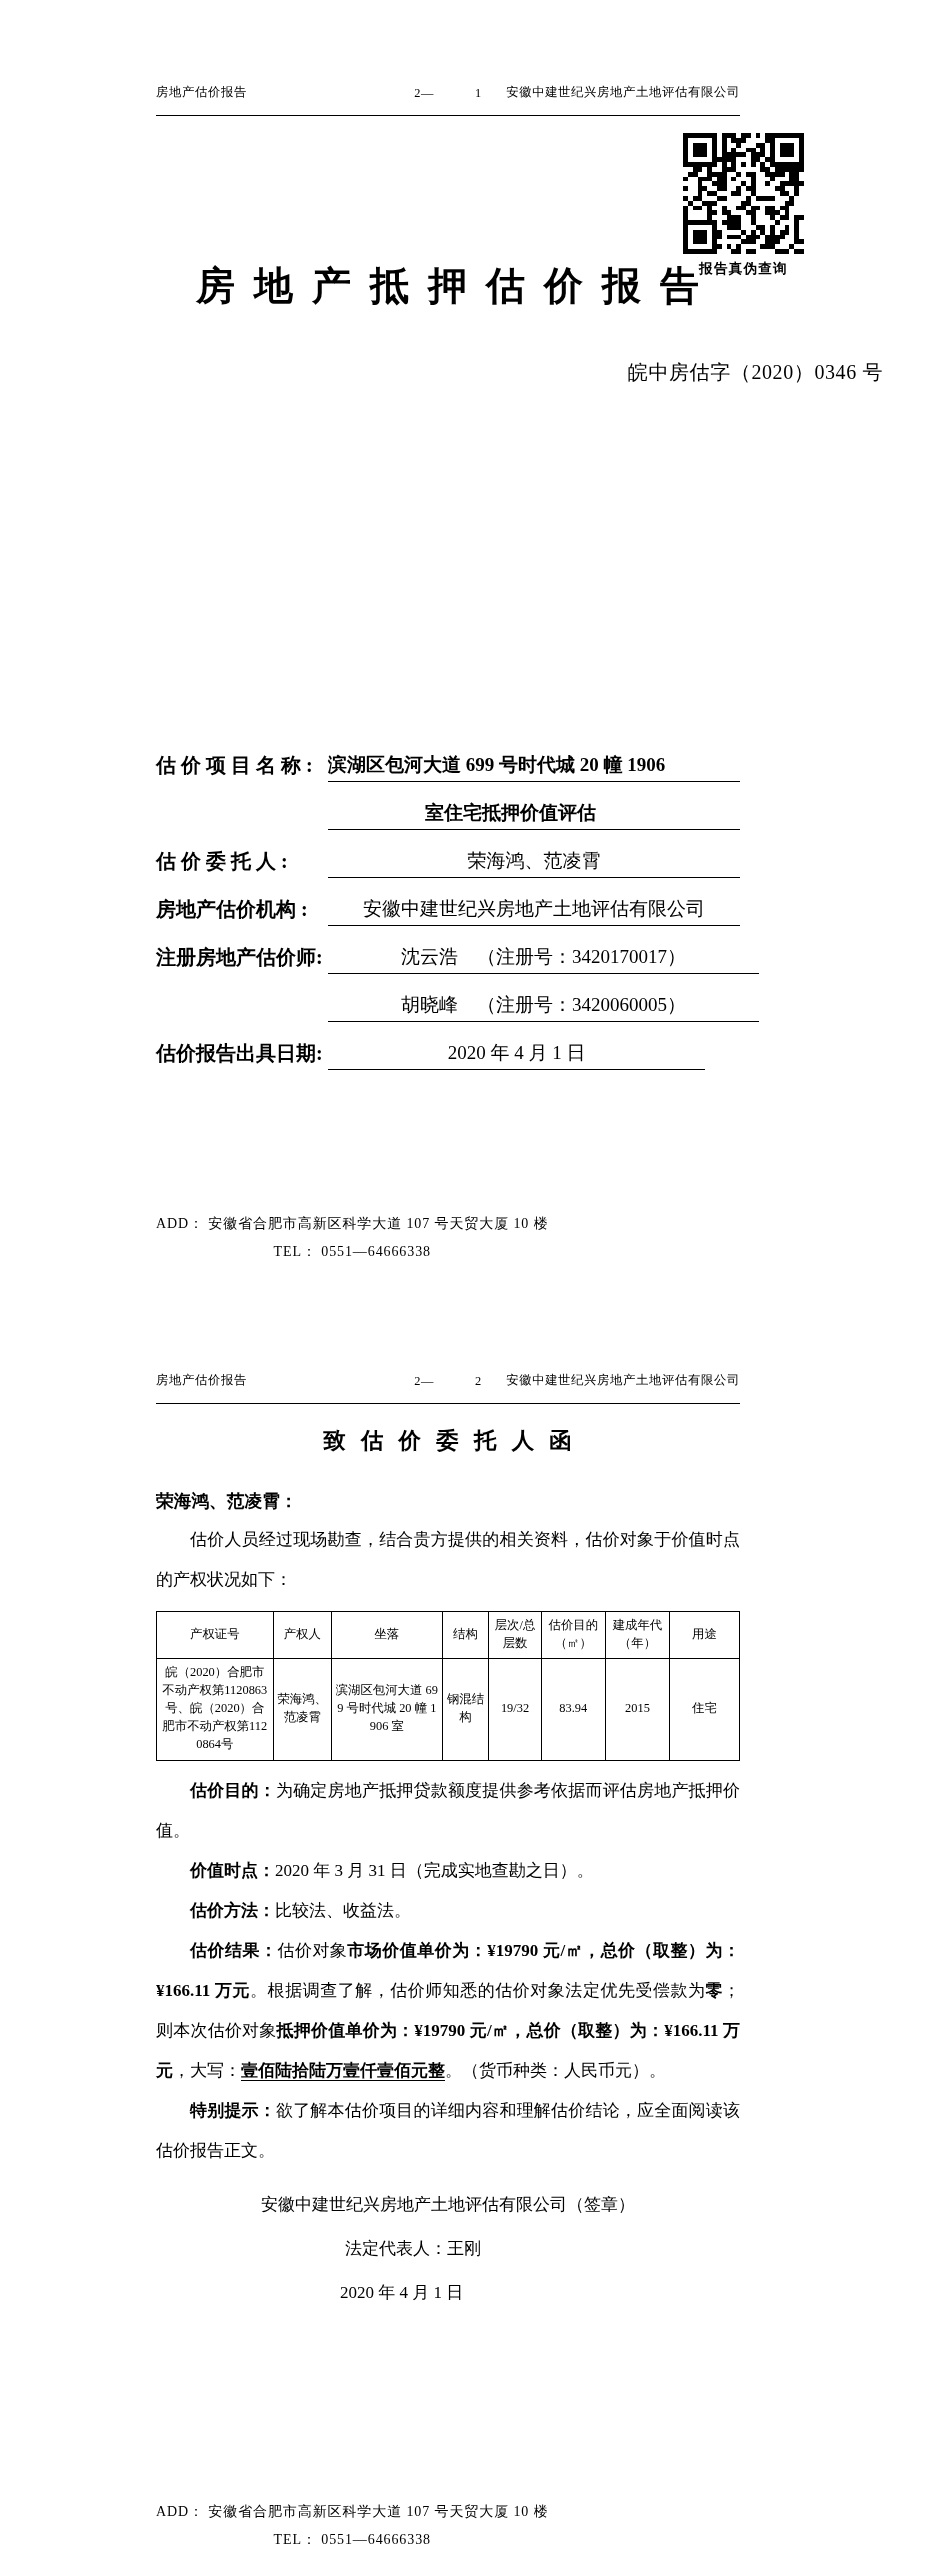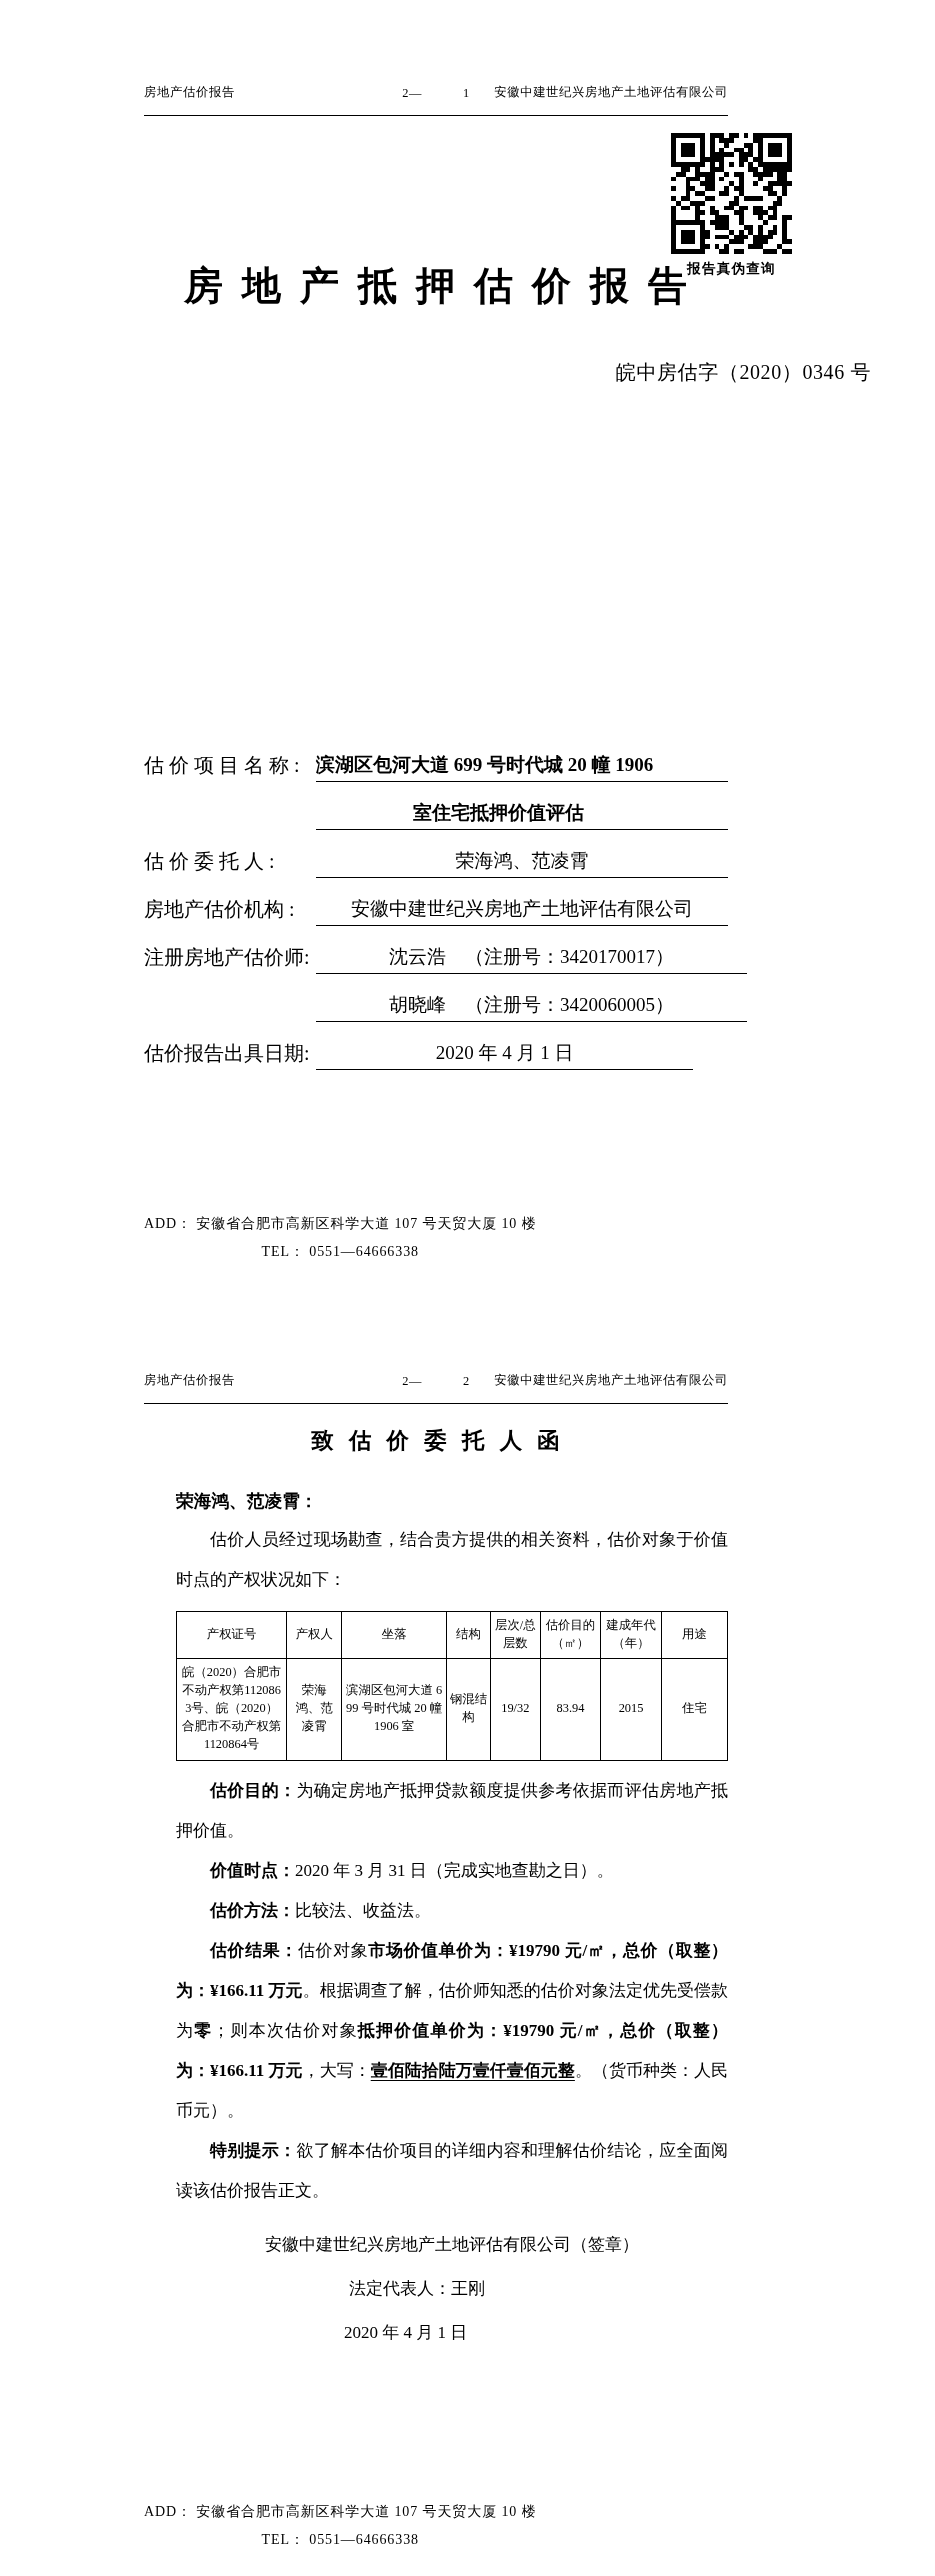--- a/index.html
+++ b/index.html
@@ -1,51 +1,51 @@
 <!DOCTYPE html>
 <html style="font-size:9.4px"><head>
 <meta charset="utf-8">
 <style>
   html,body{margin:0;padding:0;background:#ffffff;}
   .sheet{position:relative;width:936px;height:2576px;background:#ffffff;color:#000;
          font-family:"Liberation Serif","DejaVu Serif",serif;outline:0.6px solid #d6d6d6;overflow:hidden;}
-  .page{position:absolute;left:0;width:871px;height:1288px;}
+  .page{position:absolute;left:12px;width:871px;height:1288px;}
   #p1{top:0;} #p2{top:1288px;}
 
   .doc-header{position:absolute;top:84px;left:144px;right:143px;display:flex;align-items:flex-end;
               font-size:12.4px;letter-spacing:0.6px;border-bottom:1.2px solid #000;padding-bottom:14px;}
   .h-left{flex:1;text-align:left;}
   .h-center{flex:0 0 auto;}
   .h-right{flex:1;text-align:right;}
   .pg-num{display:inline-block;margin-left:41px;}
 
   .qr-wrap{position:absolute;top:133px;right:79px;width:121px;text-align:center;}
   .qr{display:block;width:121px;height:121px;background:#fff;}
   .qr-caption{margin-top:5.9px;font-size:13.6px;font-weight:bold;letter-spacing:1.2px;
               font-family:"Liberation Sans","DejaVu Sans",sans-serif;}
 
   .main-title{position:absolute;top:259px;left:0;width:100%;margin:0;text-align:center;
               font-size:39px;font-weight:bold;letter-spacing:19px;text-indent:19px;}
   .doc-number{position:absolute;top:359px;left:0;width:100%;text-align:right;font-size:20px;letter-spacing:0.6px;}
 
   .cover-form{position:absolute;top:734px;left:144px;right:143px;}
   .form-row{display:flex;align-items:flex-end;height:48px;}
-  .form-label{flex:0 0 172px;font-weight:normal;font-size:20px;white-space:pre;padding-bottom:3.5px;}
+  .form-label{flex:0 0 172px;font-weight:bold;font-size:20px;white-space:pre;padding-bottom:3.5px;}
   .form-value{flex:1;border-bottom:1.2px solid #000;text-align:center;font-size:19px;padding-bottom:3.5px;min-height:23.6px;}
   .form-value.left{text-align:left;}
   .form-value.indent{text-align:left;padding-left:97px;}
   .form-value.bold{font-weight:bold;}
   .form-value.w730{flex:0 0 431px;}
   .form-value.w640{flex:0 0 377px;}
 
   .doc-footer{position:absolute;top:1210px;left:144px;font-size:14px;line-height:28px;letter-spacing:0.9px;text-align:center;}
 
   .letter-title{position:absolute;top:137px;left:0;width:100%;margin:0;text-align:center;
                 font-size:22.4px;font-weight:bold;letter-spacing:15.3px;text-indent:15.3px;}
-  .letter-body{position:absolute;top:195px;left:144px;right:143px;margin-left:32px;}
+  .letter-body{position:absolute;top:195px;left:144px;right:143px;}
   .salutation{font-weight:bold;font-size:17.7px;line-height:37px;}
   .para{margin:0;font-size:17px;line-height:40px;text-indent:34px;text-align:justify;}
   .para .b{font-weight:bold;}
   .para .u{text-decoration:underline;text-decoration-thickness:1.2px;text-underline-offset:4.1px;}
 
   .prop-table{width:100%;border-collapse:collapse;margin:10.6px 0;table-layout:fixed;}
   .prop-table th,.prop-table td{border:0.6px solid #000;font-size:12.4px;line-height:1.45;text-align:center;
                                 vertical-align:middle;padding:5.3px 2.9px;font-weight:normal;word-break:break-all;}
 
   .sig-block{margin-top:11.8px;font-size:17px;}

